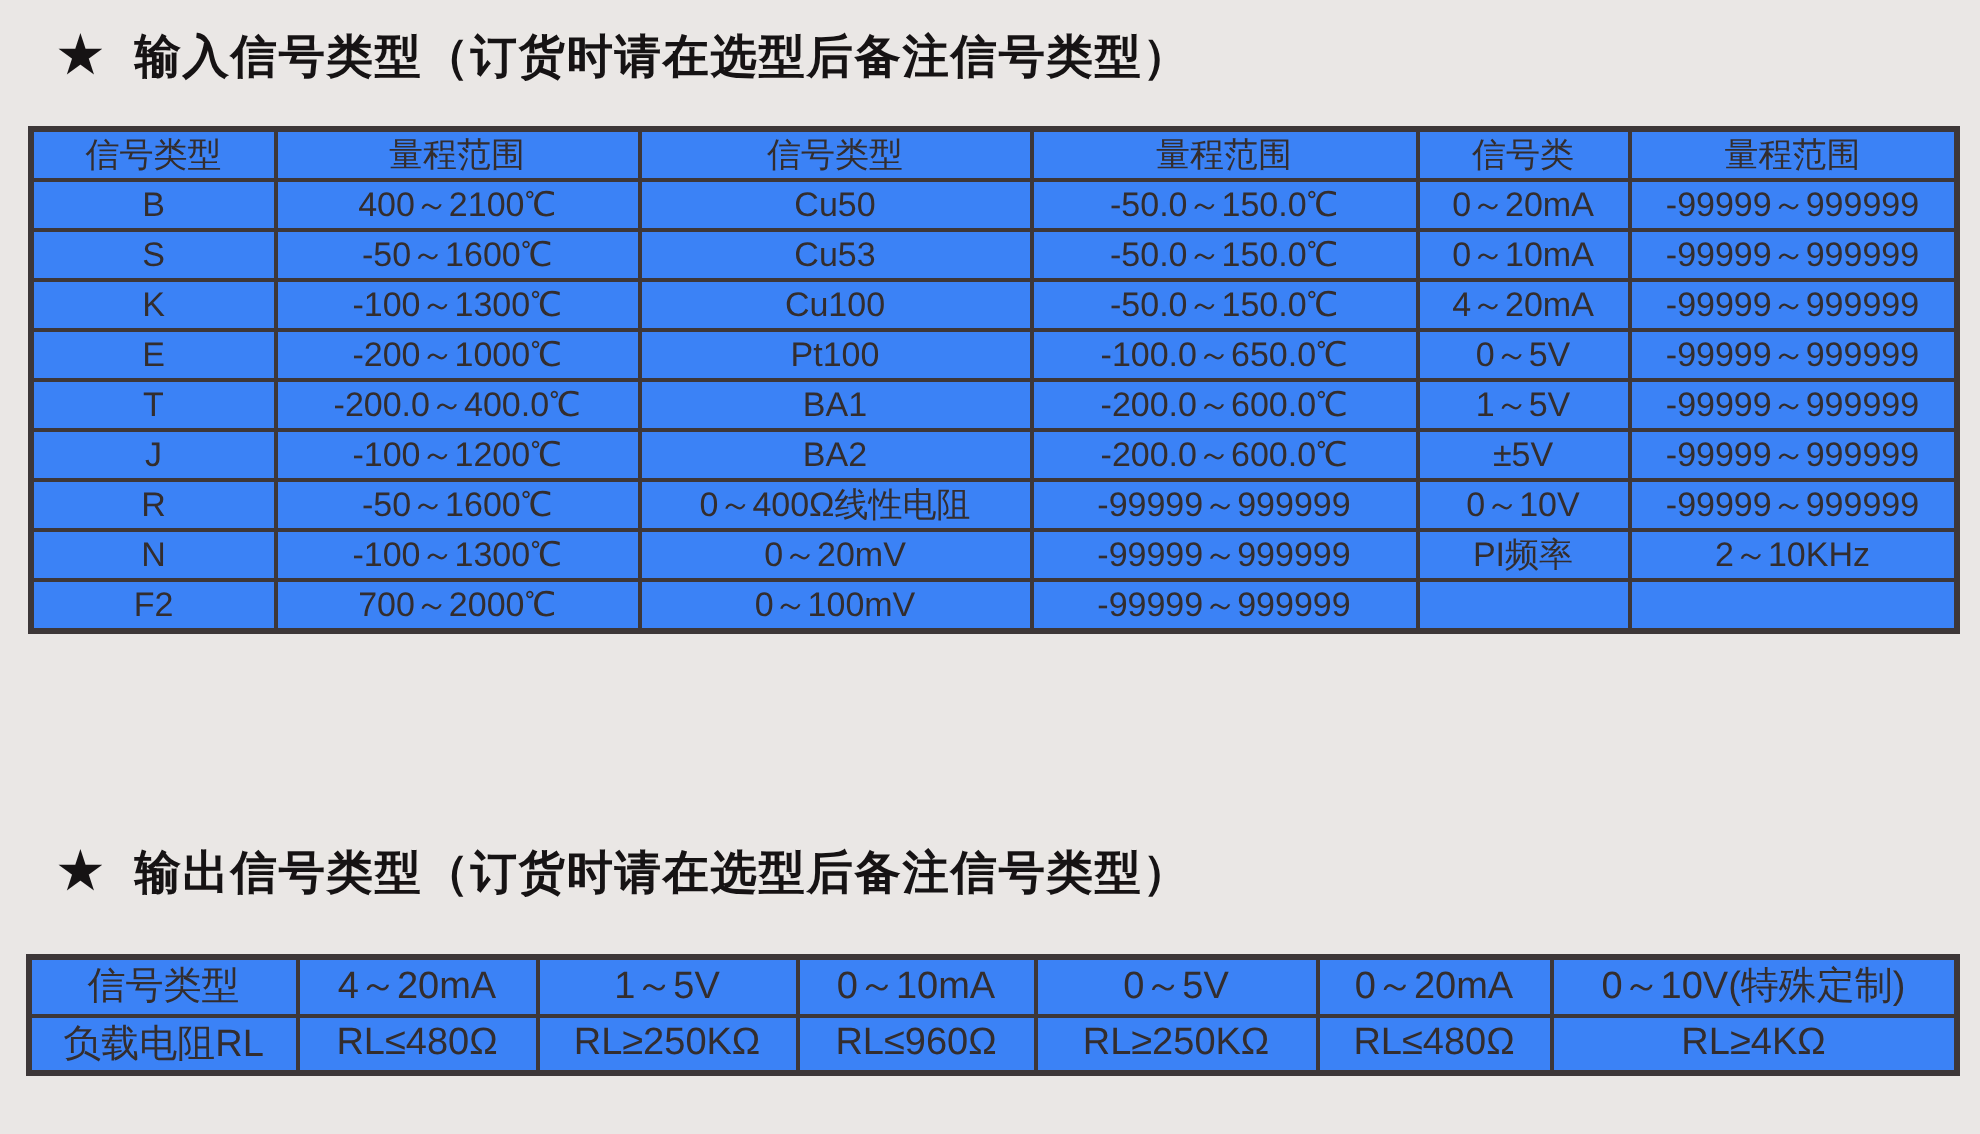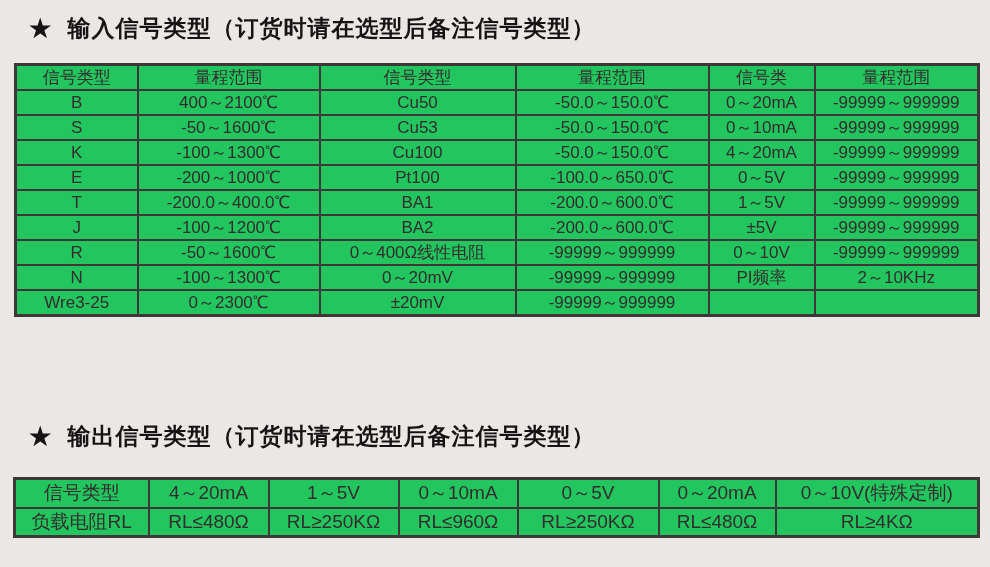--- a/index.html
+++ b/index.html
@@ -22,21 +22,21 @@
     white-space:nowrap;
   }
   .star { font-size:25px; line-height:1; }
   #input-title  { left:29px; top:13px; }
   #output-title { left:29px; top:421px; }
 
   table {
     position:absolute;
     border-collapse:collapse;
     table-layout:fixed;
-    background:#22c55e;
+    background:#3b82f6;
   }
   th, td {
     border:2px solid #3d3738;
     font-weight:normal;
     text-align:center;
     vertical-align:middle;
     color:#332d2e;
     white-space:nowrap;
     overflow:hidden;
     padding:0 2px;
@@ -139,23 +139,23 @@
       </tr>
       <tr>
         <td>N</td>
         <td>-100～1300℃</td>
         <td>0～20mV</td>
         <td>-99999～999999</td>
         <td>PI频率</td>
         <td>2～10KHz</td>
       </tr>
       <tr>
-        <td>Wre3-25</td>
-        <td>0～2300℃</td>
-        <td>±20mV</td>
+        <td>F2</td>
+        <td>700～2000℃</td>
+        <td>0～100mV</td>
         <td>-99999～999999</td>
         <td></td>
         <td></td>
       </tr>
     </tbody>
 </table>
 
 <div id="output-title" class="section-title">
   <span class="star">★</span>
   <span>输出信号类型（订货时请在选型后备注信号类型）</span>

